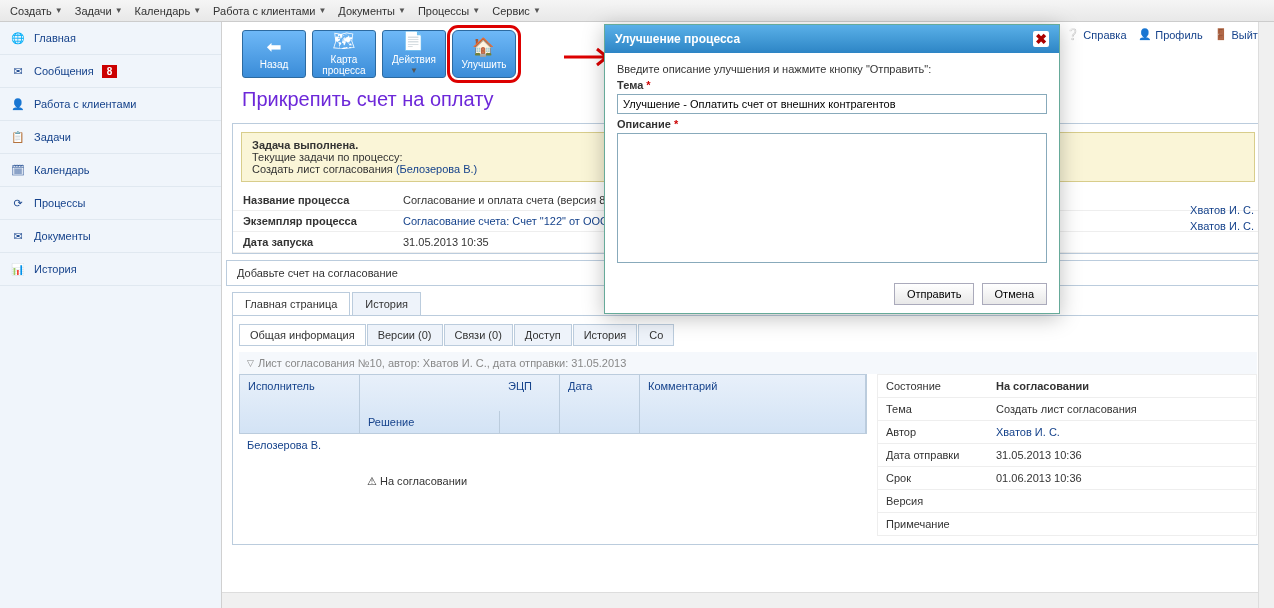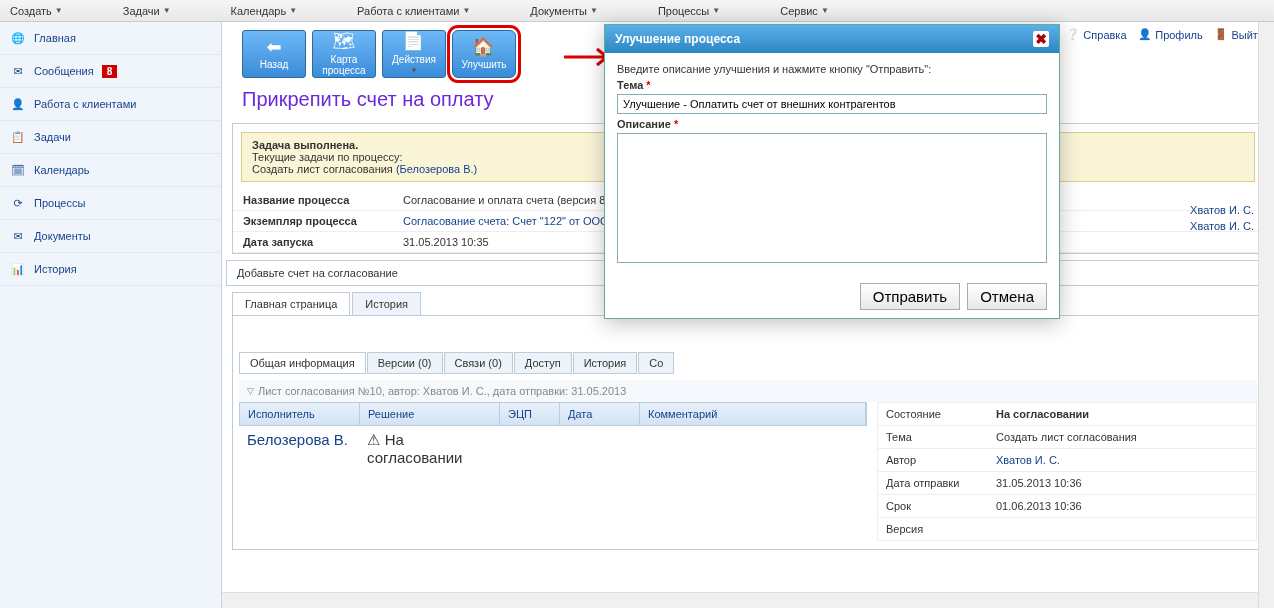--- a/index.html
+++ b/index.html
@@ -1,18 +1,18 @@
 <!DOCTYPE html>
 <html><head>
   <meta charset="utf-8">
   <style>
     * { margin: 0; padding: 0; box-sizing: border-box; font-family: Arial, sans-serif; }
     body { font-size: 11px; background: #fff; color: #333; overflow: hidden; width: 1274px; height: 608px; }
     
-    .topbar { background: linear-gradient(#f5f5f5, #e8e8e8); border-bottom: 1px solid #ccc; height: 22px; display: flex; align-items: center; padding: 0 4px; gap: 48px; }
+    .topbar { background: linear-gradient(#f5f5f5, #e8e8e8); border-bottom: 1px solid #ccc; height: 22px; display: flex; align-items: center; padding: 0 4px; }
     .topbar-item { padding: 2px 6px; cursor: pointer; color: #333; display: flex; align-items: center; gap: 3px; }
     .dd-arrow { font-size: 8px; color: #555; }
     
     .header-right { position: absolute; right: 10px; top: 28px; display: flex; gap: 12px; align-items: center; font-size: 11px; }
     .header-user { font-weight: bold; color: #15428b; }
     .hr-link { color: #15428b; cursor: pointer; display: flex; align-items: center; gap: 3px; }
     
     .sidebar { position: absolute; left: 0; top: 22px; width: 222px; bottom: 0; background: #f0f5fb; border-right: 1px solid #d0d0d0; }
     .sb-item { display: flex; align-items: center; gap: 8px; padding: 8px 10px; cursor: pointer; color: #15428b; border-bottom: 1px solid #e0e8f0; }
     .sb-icon { width: 16px; height: 16px; display: inline-flex; align-items: center; justify-content: center; }
@@ -40,36 +40,36 @@
     .info-val { color: #333; }
     .info-val a { color: #15428b; text-decoration: none; }
     
     .attach-row { padding: 6px 10px; border: 1px solid #bcd; margin: 6px 4px; }
     
     .tabs1 { display: flex; margin: 6px 10px 0; }
     .tab1 { padding: 5px 12px; border: 1px solid #bcd; border-bottom: none; background: #eef3fa; cursor: pointer; margin-right: 2px; }
     .tab1.active { background: #fff; font-weight: normal; }
     
     .inner-panel { border: 1px solid #bcd; margin: 0 10px; padding: 8px 6px; }
-    .tabs2 { display: flex; margin-bottom: 6px; margin-top: 28px; }
+    .tabs2 { display: flex; margin-bottom: 6px; }
     .tab2 { padding: 4px 10px; border: 1px solid #bcd; background: #eef3fa; cursor: pointer; font-size: 11px; margin-right: 1px; }
     .tab2.active { background: #fff; }
     
     .sheet-header { background: #f5f8fc; padding: 5px 8px; color: #888; font-size: 11px; display: flex; align-items: center; gap: 4px; }
     .sheet-header .tri { font-size: 9px; color: #888; }
     
     .two-col { display: flex; gap: 10px; }
     .left-col { flex: 1; }
     .right-col { width: 380px; }
     
     .grid-head { display: flex; background: linear-gradient(#e8f0fa, #d3e3f5); border: 1px solid #bcd; font-size: 11px; color: #15428b; }
     .grid-head > div { padding: 5px 8px; border-right: 1px solid #bcd; }
-    .gc1 { width: 120px; } .gc2 { width: 140px; } .gc3 { width: 60px; } .gc4 { width: 80px; } .gc5 { flex: 1; }
-    
-    .grid-row { display: flex; font-size: 15px; }
+    .gc1 { width: 120px; } .gc2 { width: 140px; margin-top: 36px; } .gc3 { width: 60px; } .gc4 { width: 80px; } .gc5 { flex: 1; }
+    
+    .grid-row { display: flex; font-size: 11px; }
     .grid-row > div { padding: 5px 8px; }
     .grid-row a { color: #15428b; text-decoration: none; }
     
     .meta-grid { border: 1px solid #eee; }
     .meta-row { display: flex; border-bottom: 1px solid #eee; padding: 5px 8px; }
     .meta-row:last-child { border-bottom: none; }
     .meta-label { width: 110px; color: #333; }
     .meta-val { flex: 1; }
     .meta-val.bold { font-weight: bold; }
     .meta-val a { color: #15428b; text-decoration: none; }
@@ -85,21 +85,21 @@
     
     .dialog { position: absolute; left: 604px; top: 24px; width: 456px; background: #fff; border: 1px solid #6a9; box-shadow: 0 4px 20px rgba(0,0,0,.25); z-index: 100; }
     .dialog-ttl { background: linear-gradient(#5ab0e8, #2d85c5); color: #fff; padding: 6px 10px; font-size: 12px; font-weight: bold; display: flex; justify-content: space-between; align-items: center; }
     .dialog-close { color: #a00; font-weight: bold; font-size: 14px; cursor: pointer; background: #fff; border-radius: 2px; width: 16px; height: 16px; display: flex; align-items: center; justify-content: center; }
     .dialog-body { padding: 10px 12px; }
     .dialog-body label { display: block; font-weight: bold; margin: 4px 0 3px; }
     .req { color: #c00; }
     .dlg-input { width: 100%; border: 1px solid #8ab; padding: 3px 5px; font-size: 11px; }
     .dlg-textarea { width: 100%; height: 130px; border: 1px solid #8ab; padding: 3px 5px; font-size: 11px; resize: none; }
     .dialog-buttons { padding: 8px 12px; text-align: right; }
-    .dlg-btn { background: linear-gradient(#fff, #e8e8e8); border: 1px solid #aab; padding: 4px 12px; cursor: pointer; font-size: 15px; margin-left: 4px; }
+    .dlg-btn { background: linear-gradient(#fff, #e8e8e8); border: 1px solid #aab; padding: 4px 12px; cursor: pointer; font-size: 11px; margin-left: 4px; }
   </style>
 </head>
 <body>
 
 <div class="topbar">
   <div class="topbar-item">
       <span>Создать</span>
       <span class="dd-arrow">▼</span>
     </div>
   <div class="topbar-item">
@@ -277,20 +277,24 @@
               <div class="meta-val">31.05.2013 10:36</div>
             </div>
           <div class="meta-row">
               <div class="meta-label">Срок</div>
               <div class="meta-val">01.06.2013 10:36</div>
             </div>
           <div class="meta-row">
               <div class="meta-label">Версия</div>
               <div class="meta-val"></div>
             </div>
+          <div class="meta-row">
+              <div class="meta-label">Примечание</div>
+              <div class="meta-val"></div>
+            </div>
         </div>
       </div>
     </div>
   </div>
 
   <div class="side-users">
     <a href="#">Хватов И. С.</a>
     <a href="#">Хватов И. С.</a>
   </div>
 

